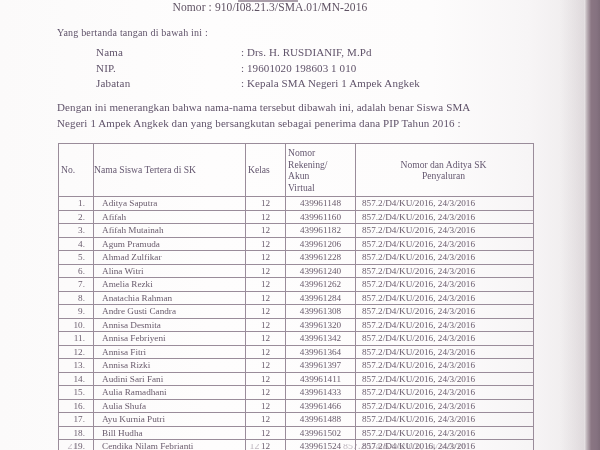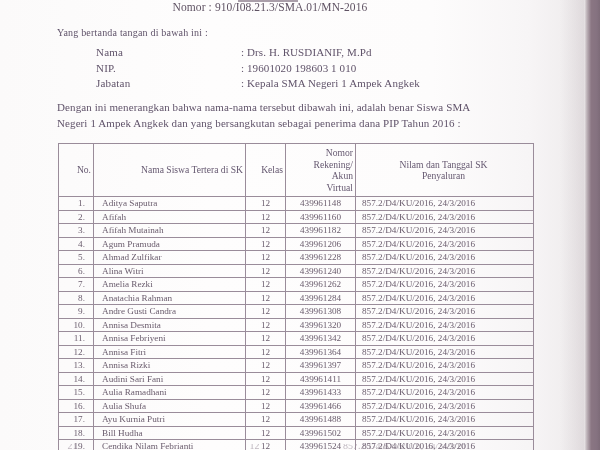--- a/index.html
+++ b/index.html
@@ -128,21 +128,21 @@
   }
   #student-table th,
   #student-table td {
     border: 1px solid #9a8c9a;
     padding: 0;
     font-weight: normal;
     vertical-align: middle;
   }
   #student-table thead th {
     height: 50px;
-    text-align: right;
+    text-align: left;
     font-size: 9.6px;
     line-height: 11.5px;
     color: #655870;
     padding: 1px 2px;
   }
   #student-table tbody td {
     height: 12.5px;
     line-height: 12.5px;
     font-size: 9.2px;
     white-space: nowrap;
@@ -220,21 +220,21 @@
           <th class="c-no">No.</th>
           <th class="c-nama" style="padding-left:0 !important;">Nama Siswa Tertera di SK</th>
           <th class="c-kelas">Kelas</th>
           <th class="c-rek">
             <span>Nomor</span><br>
             <span>Rekening/</span><br>
             <span>Akun</span><br>
             <span>Virtual</span>
           </th>
           <th class="c-sk" style="text-align:center;padding-left:0 !important;">
-            <span>Nilam dan Tanggal SK</span><br>
+            <span>Nomor dan Aditya SK</span><br>
             <span>Penyaluran</span>
           </th>
         </tr>
       </thead>
       <tbody id="table-body">
           <tr>
             <td class="c-no">1.</td>
             <td class="c-nama">Aditya Saputra</td>
             <td class="c-kelas">12</td>
             <td class="c-rek">439961148</td>

